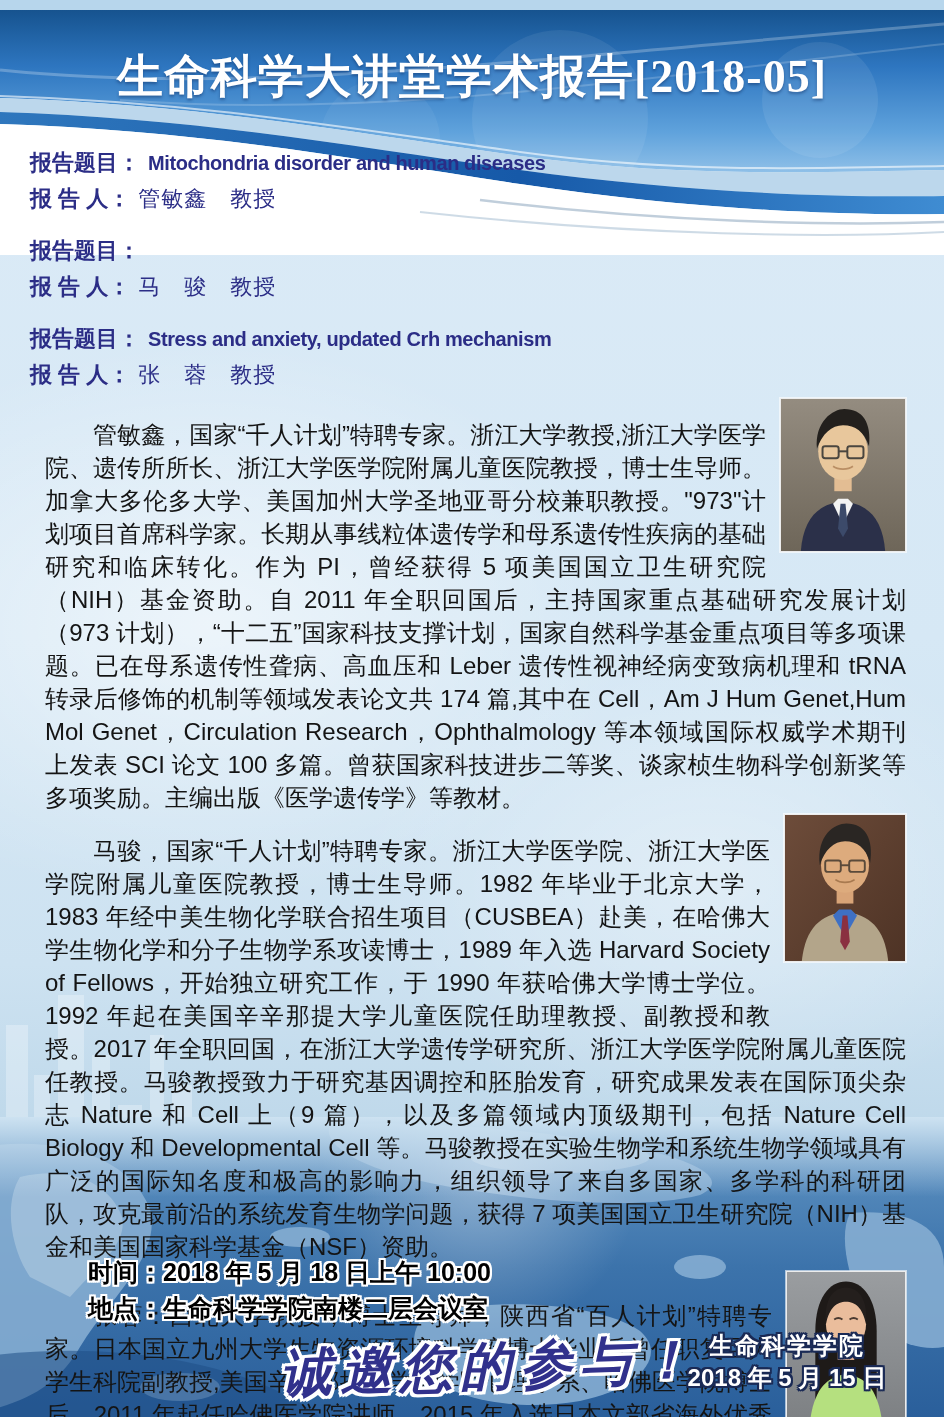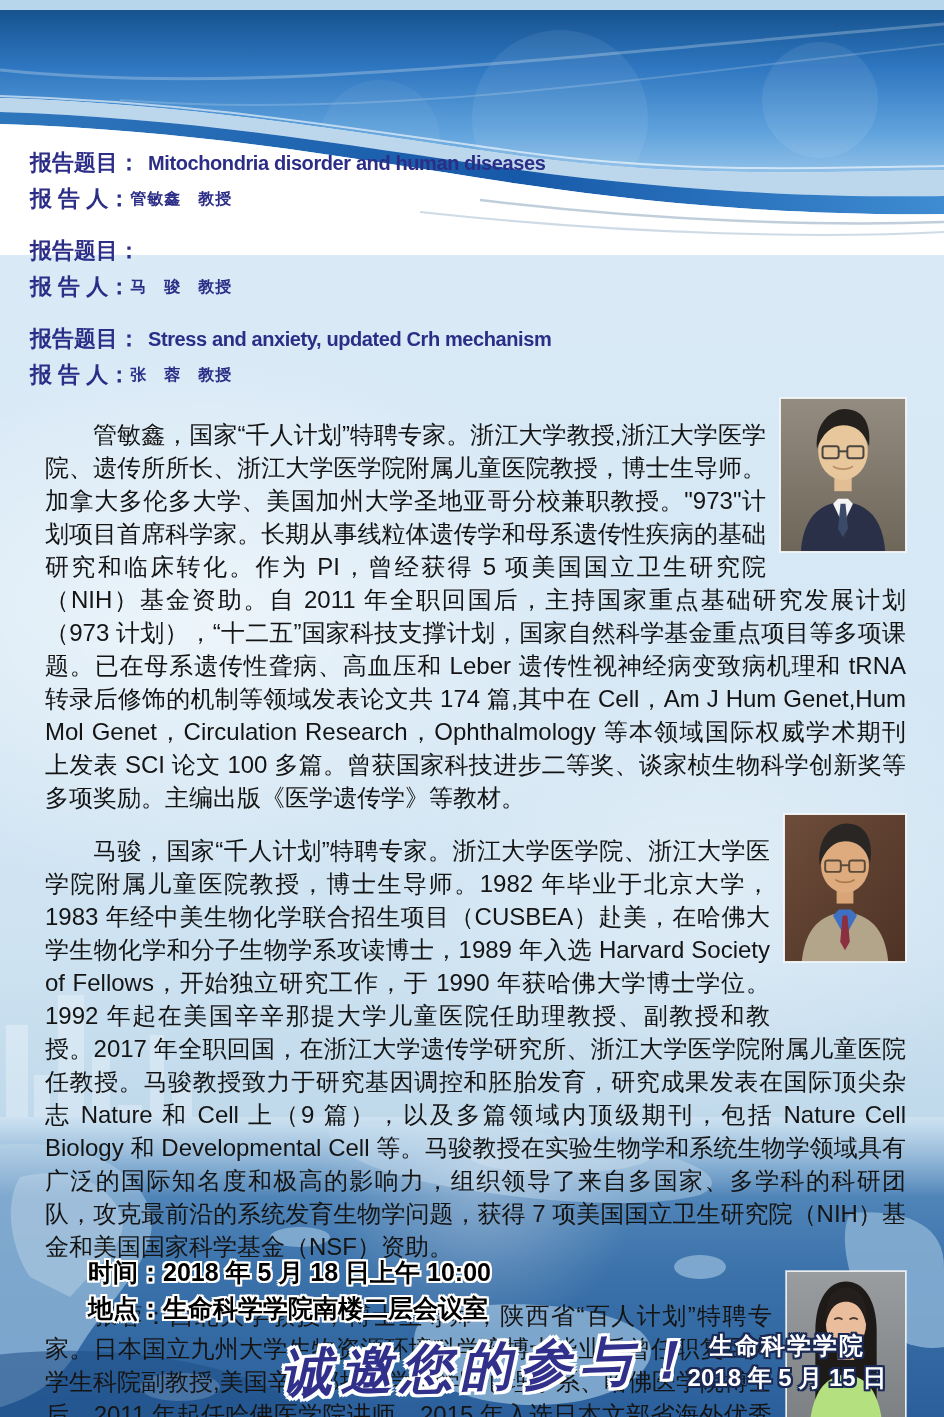--- a/index.html
+++ b/index.html
@@ -17,21 +17,21 @@
     position:absolute;top:46px;left:0;width:944px;z-index:2;text-align:center;
     font-family:"Liberation Serif","DejaVu Serif",serif;font-weight:bold;
     font-size:46px;letter-spacing:1px;color:#ffffff;
     text-shadow:0 2px 3px rgba(10,40,90,.45);
   }
   .lectures{position:absolute;top:145px;left:30px;width:870px;z-index:3;}
   .lecture{margin-bottom:16px;}
   .lecture .row{height:36px;display:flex;align-items:center;white-space:pre;}
   .lbl{color:#2b2d86;font-weight:bold;font-size:22px;}
   .val-en{color:#2b2d86;font-weight:bold;font-size:20px;letter-spacing:-.4px;margin-left:8px;}
-  .val-cn{color:#2b2d86;font-weight:bold;font-size:16px;letter-spacing:1px;}
+  .val-cn{color:#2b2d86;font-weight:normal;font-size:22px;margin-left:8px;letter-spacing:1px;}
   .bios{position:absolute;top:418px;left:45px;width:861px;z-index:3;}
   .bios h2{margin:0 0 12px 0;font-size:20px;color:#2b2d86;font-weight:bold;}
   .bio{display:flow-root;}
   .bio p{
     margin:0;font-size:24px;line-height:33px;color:#141414;
     text-align:justify;text-indent:2em;font-weight:500;
   }
   .bio-1{margin-bottom:20px;}
   .bio-2{margin-bottom:36px;}
   .photo{float:right;border:1px solid #ececec;box-shadow:0 0 0 1px rgba(255,255,255,.6);}
@@ -82,20 +82,21 @@
     <path d="M0,70 C250,96 520,60 944,24" stroke="rgba(255,255,255,0.25)" stroke-width="3" fill="none"></path>
     <path d="M120,100 C380,120 640,78 944,44" stroke="rgba(255,255,255,0.18)" stroke-width="2" fill="none"></path>
     <path d="M0,98 C200,104 360,134 520,156 C680,178 820,172 944,170 L944,196 C830,198 680,192 520,170 C360,148 200,118 0,112 Z" fill="#bcd7ec"></path>
     <path d="M0,112 C200,118 360,148 520,170 C680,192 830,198 944,196 L944,214 C830,216 680,208 520,184 C360,160 200,130 0,124 Z" fill="url(#ribG)"></path>
     <path d="M0,124 C200,130 360,160 520,184 C680,208 830,216 944,214 L944,255 L0,255 Z" fill="#ffffff"></path>
     <path d="M0,96 C200,102 360,130 520,152 C680,174 820,168 944,166" stroke="rgba(255,255,255,0.6)" stroke-width="2" fill="none"></path>
     <path d="M480,200 C660,222 830,226 944,222" stroke="#9eb4c8" stroke-width="2.5" fill="none" opacity="0.65"></path>
     <path d="M420,212 C640,236 830,238 944,232" stroke="#c2d2e0" stroke-width="2" fill="none" opacity="0.8"></path>
   </svg>
 
+  <div class="title">生命科学大讲堂学术报告[2018-05]</div>
 
   <div class="lectures">
     <div class="lecture">
       <div class="row">
         <span class="lbl">报告题目：</span>
         <span class="val-en">Mitochondria disorder and human diseases</span>
       </div>
       <div class="row">
         <span class="lbl">报 告 人：</span>
         <span class="val-cn">管敏鑫　教授</span>

